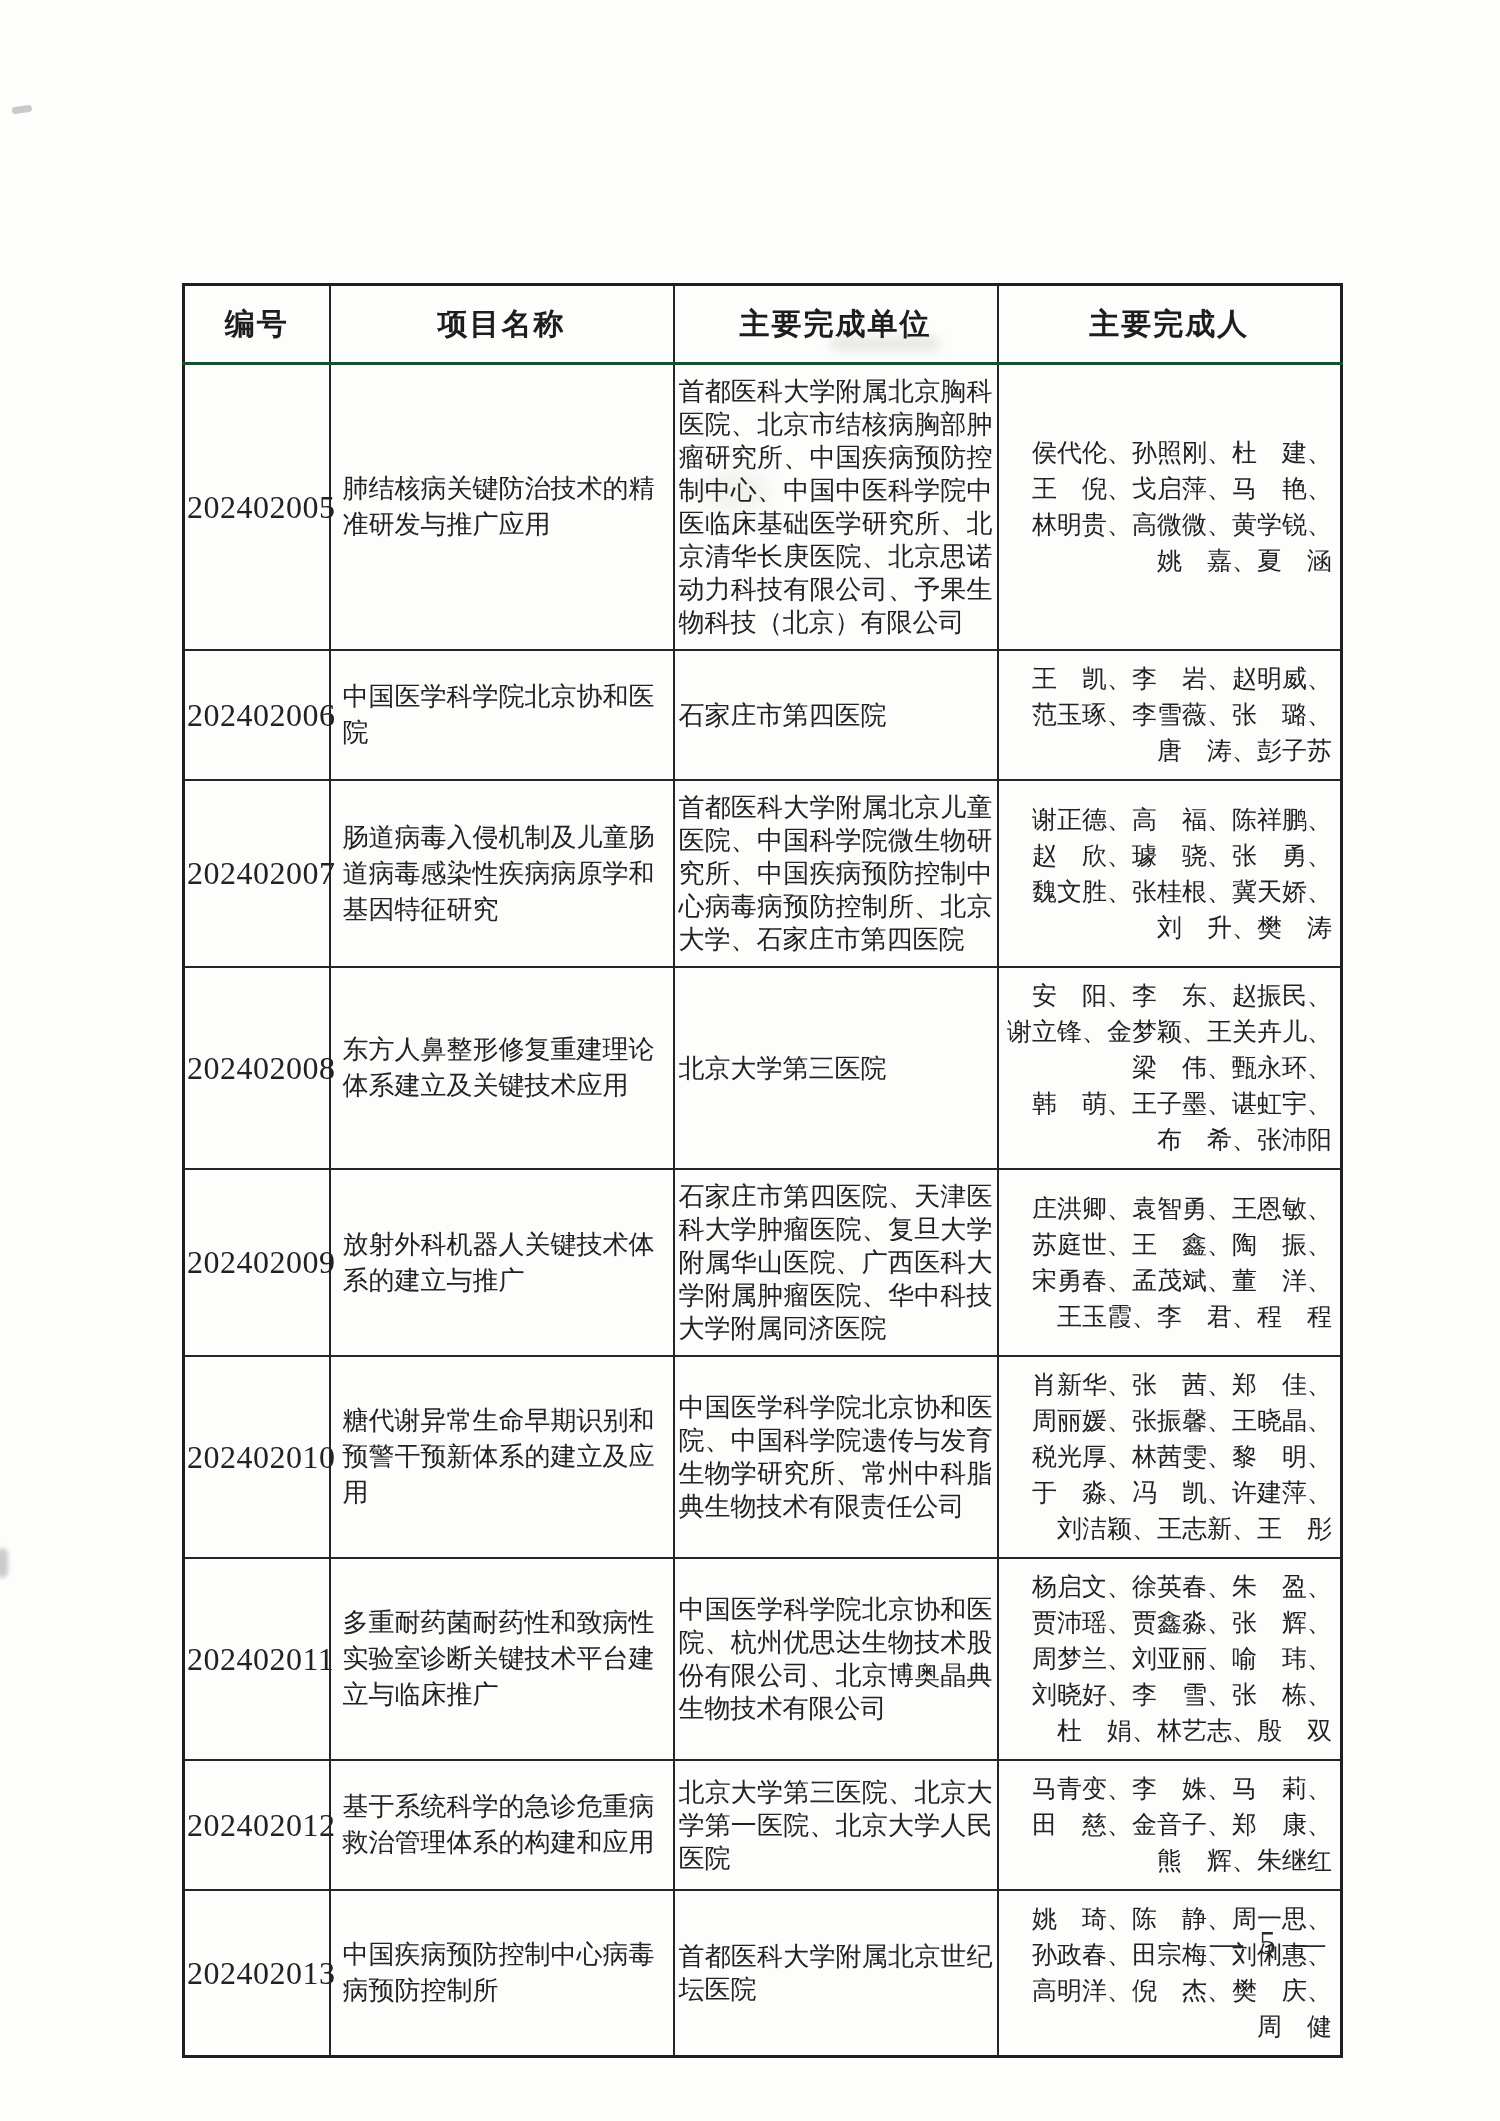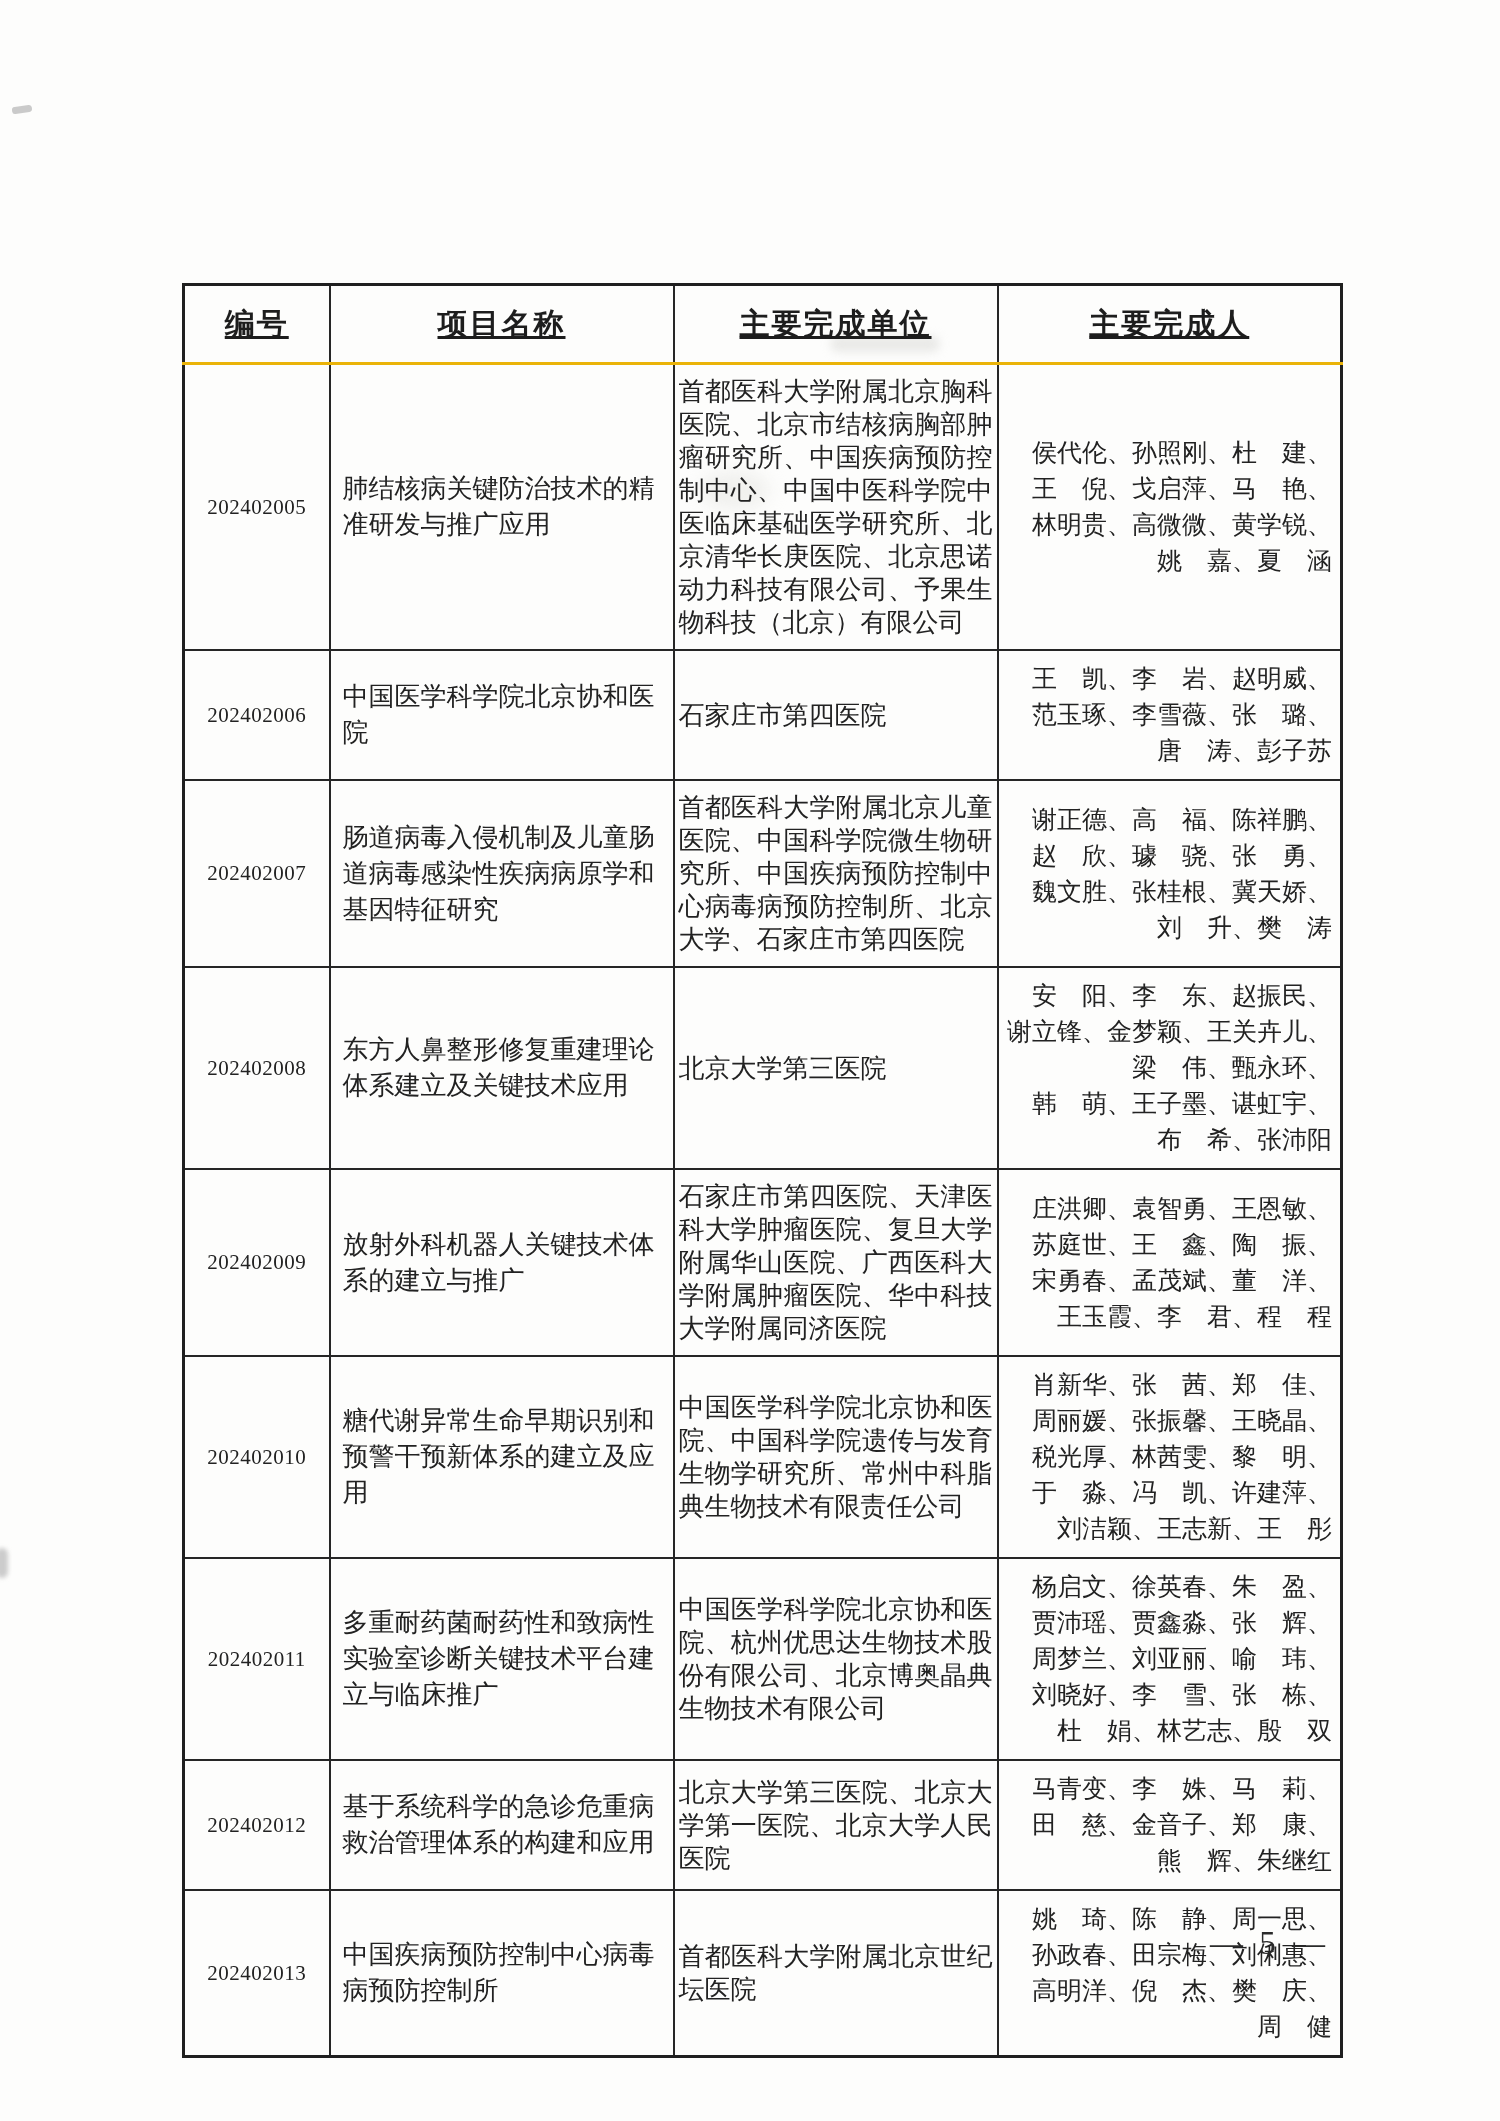--- a/index.html
+++ b/index.html
@@ -40,36 +40,36 @@
   table.award col.c-id      { width: 146px; }
   table.award col.c-project { width: 344px; }
   table.award col.c-units   { width: 324px; }
   table.award col.c-persons { width: 344px; }
 
   table.award th, table.award td {
     border: 2px solid #262626;
     vertical-align: middle;
   }
   table.award { border: 3px solid #1f1f1f; }
-  table.award thead th { border-bottom: 3px solid #eab308; text-decoration: underline; }
+  table.award thead th { border-bottom: 3px solid #14532d; }
 
   table.award thead th {
     font-family: "Liberation Sans", "DejaVu Sans", sans-serif;
     font-weight: 600;
     font-size: 30px;
     letter-spacing: 2px;
     text-align: center;
     height: 76px;
     padding: 0;
     color: #1d1d1d;
   }
 
   td.cell-id {
     text-align: center;
-    font-size: 21px;
+    font-size: 32px;
     letter-spacing: 0.5px;
     padding: 10px 2px;
     font-family: "Liberation Serif", "DejaVu Serif", serif;
   }
   td.cell-project {
     font-size: 26px;
     line-height: 36px;
     padding: 12px 12px;
     text-align: left;
     margin-left: 33px;

